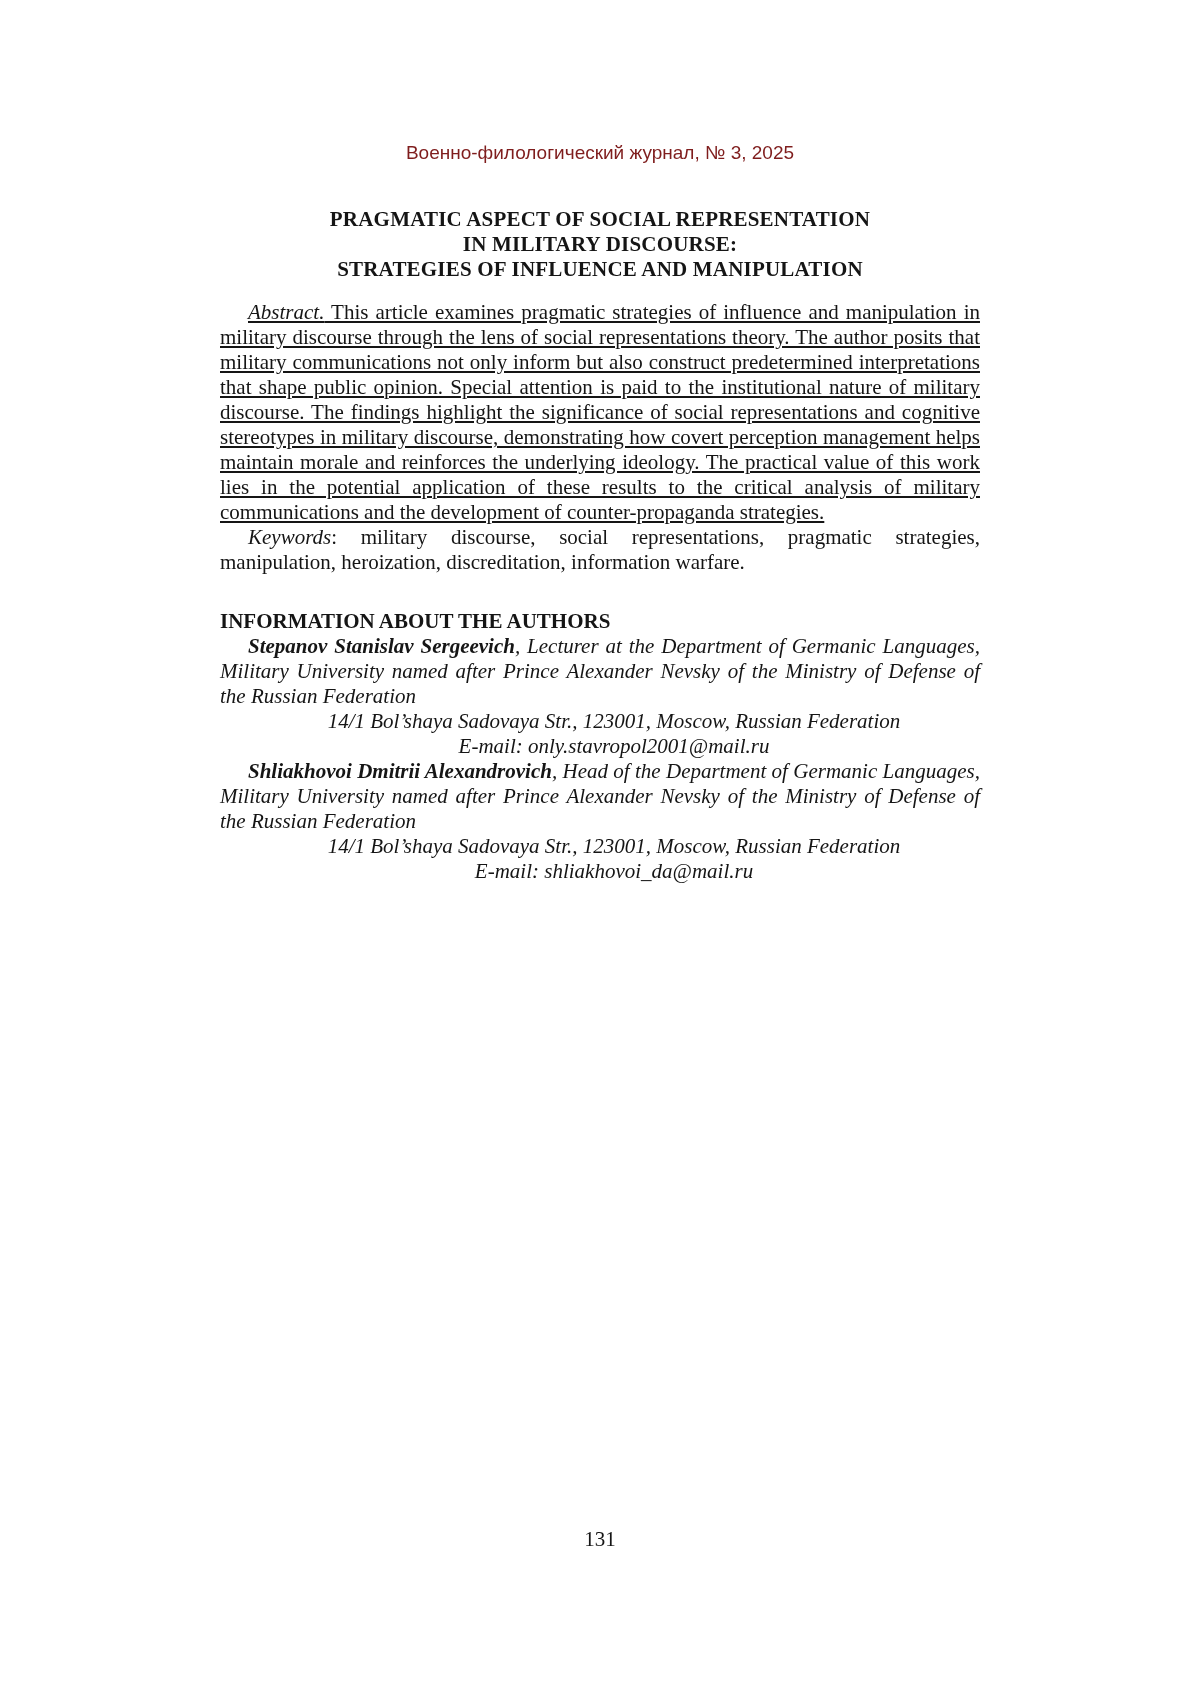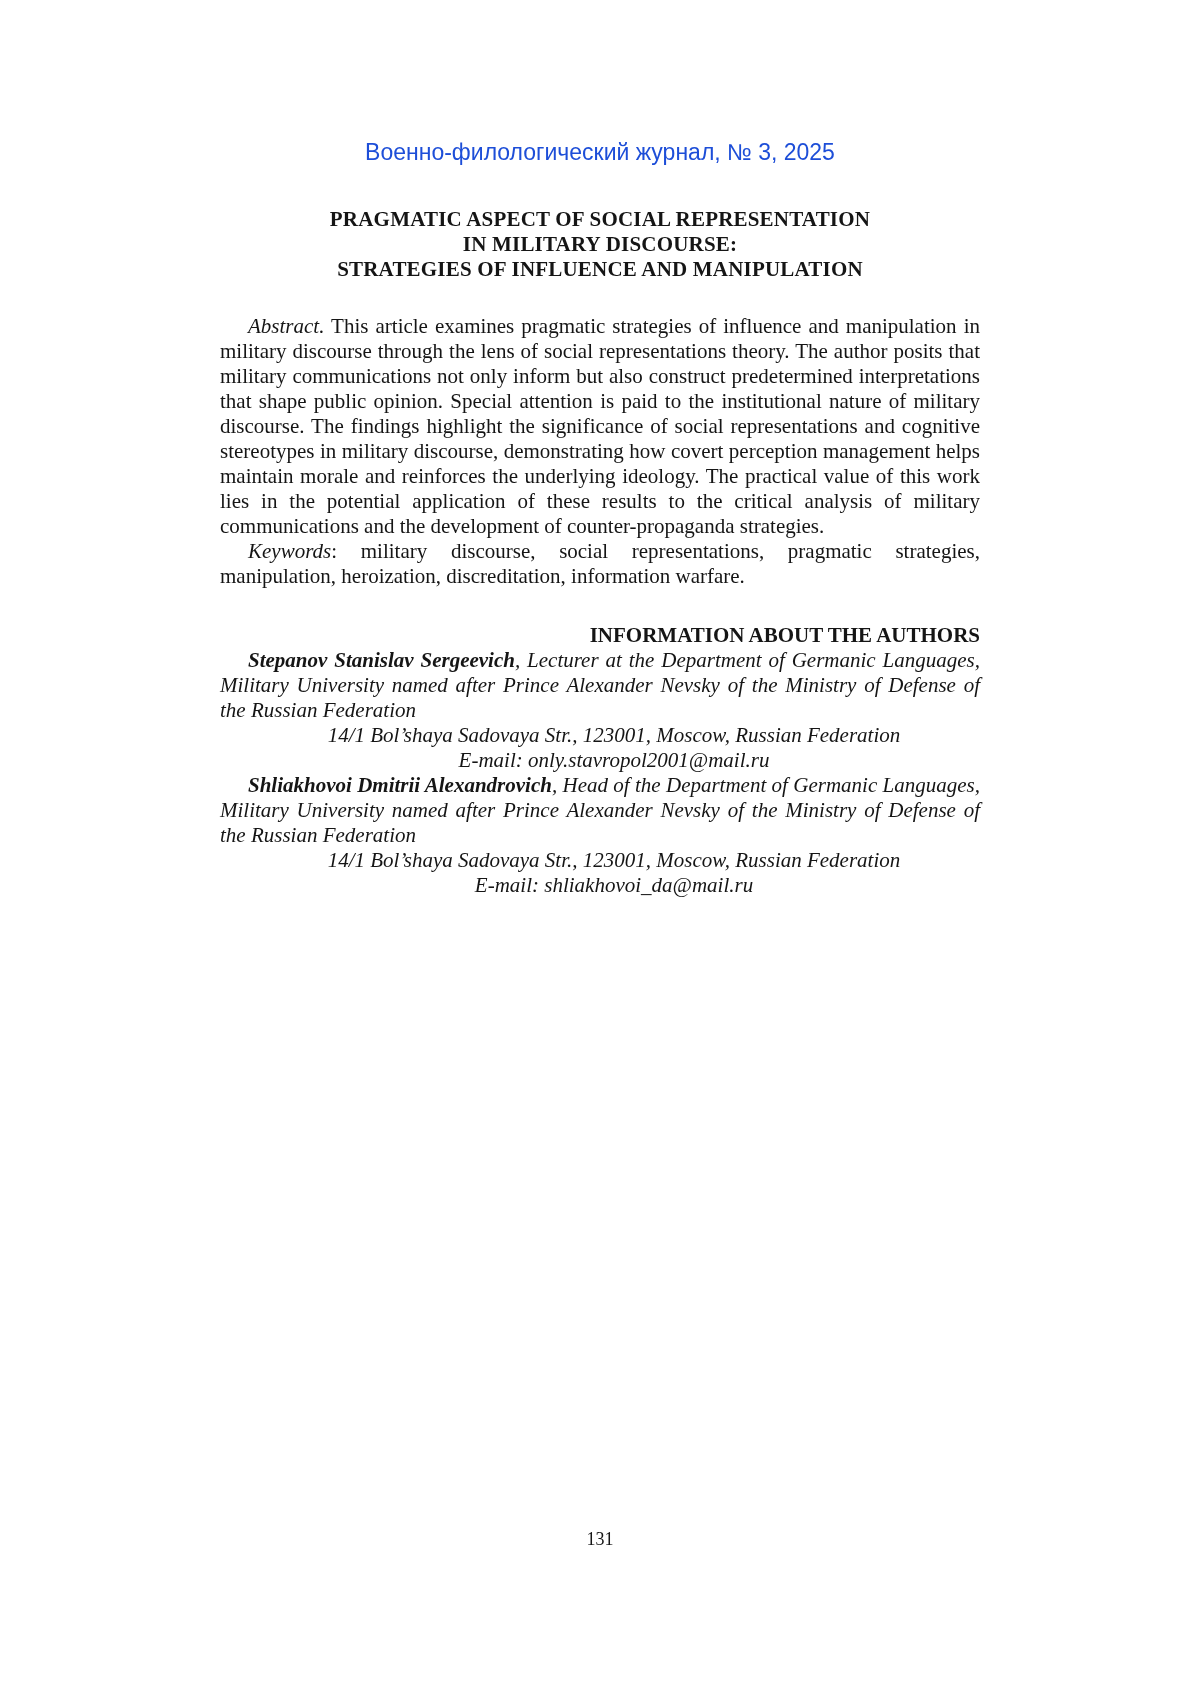--- a/index.html
+++ b/index.html
@@ -15,64 +15,64 @@
   .content {
     position: absolute;
     left: 220px;
     top: 0;
     width: 760px;
   }
   .journal-header {
     margin-top: 140px;
     text-align: center;
     font-family: "Liberation Sans", sans-serif;
-    font-size: 23px;
+    font-size: 19px;
     line-height: 25px;
-    color: #1d4ed8;
+    color: #7f1d1d;
   }
   .article-title {
     margin-top: 42px;
     text-align: center;
     font-weight: bold;
     font-size: 21px;
     line-height: 25px;
     letter-spacing: 0.2px;
   }
   .body-par {
     font-size: 21px;
     line-height: 25px;
     text-align: justify;
     text-indent: 28px;
     hyphens: auto;
     -webkit-hyphens: auto;
   }
-  .abstract-block { margin-top: 32px; }
+  .abstract-block { margin-top: 18px; text-decoration: underline; }
   .authors-heading {
     margin-top: 34px;
-    text-align: right;
+    text-align: left;
     font-weight: bold;
     font-size: 21px;
     line-height: 25px;
   }
   .italic { font-style: italic; }
   .bold-italic { font-style: italic; font-weight: bold; }
   .plain-line {
     font-size: 21px;
     line-height: 25px;
     text-indent: 28px;
     font-style: italic;
     text-align: center;
   }
   .page-number {
     position: absolute;
     top: 1527px;
     left: 0;
     width: 1200px;
     text-align: center;
-    font-size: 18px;
+    font-size: 21px;
     line-height: 25px;
   }
 </style>
 </head>
 <body>
 
 <div class="content">
 
   <div class="journal-header">Военно-филологический журнал, № 3, 2025</div>
 

